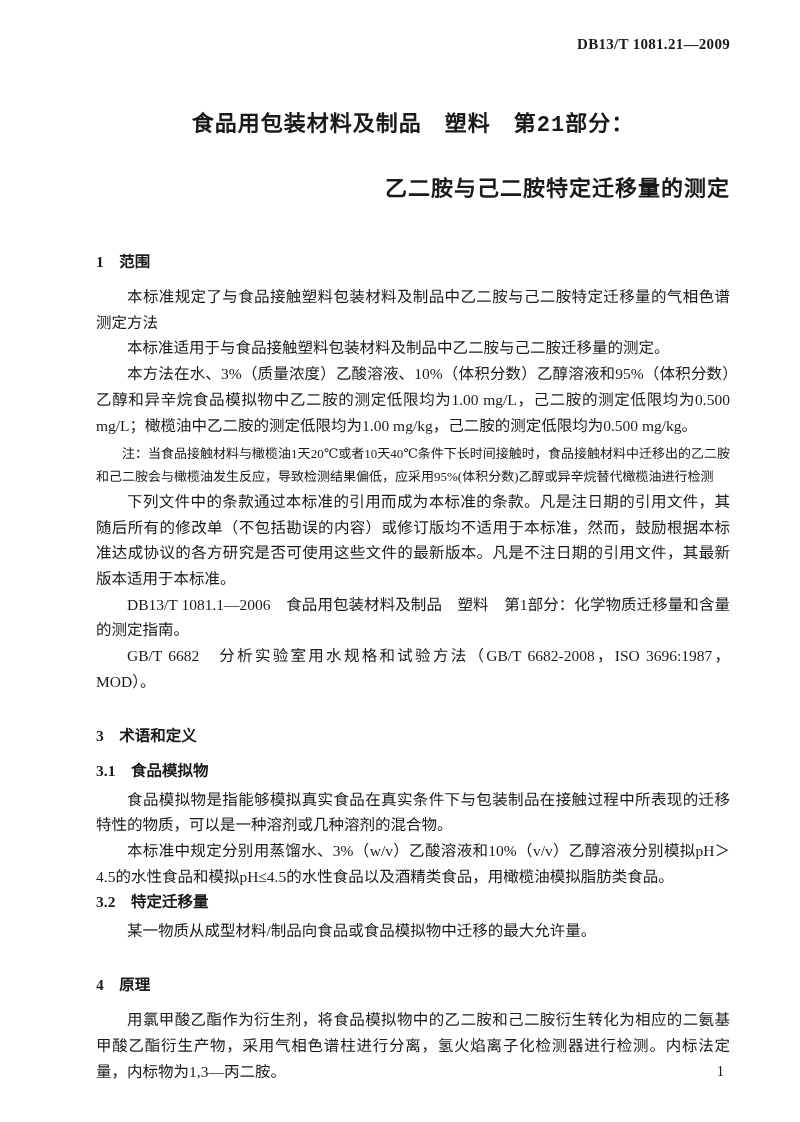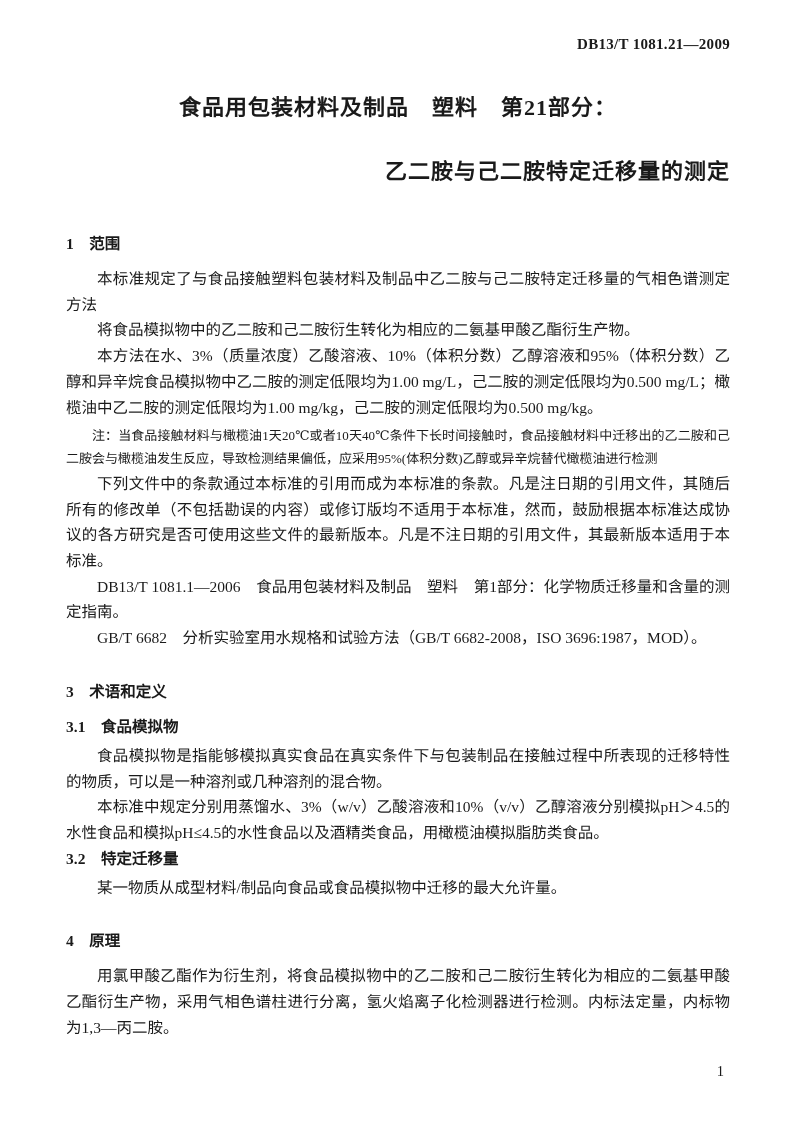--- a/index.html
+++ b/index.html
@@ -8,30 +8,30 @@
     width: 800px;
     height: 1122px;
     margin: 0 auto;
     font-family: "Liberation Serif", "DejaVu Serif", serif;
     color: #1a1a1a;
   }
   .page {
     position: relative;
     width: 800px;
     height: 1122px;
-    padding: 36px 70px 0 66px;
+    padding: 36px 70px 0 96px;
     overflow: hidden;
   }
   .doc-number {
     text-align: right;
     font-weight: bold;
     font-size: 15px;
     letter-spacing: 0.3px;
   }
-  .title-block { margin-top: 36px; }
+  .title-block { margin-top: 52px; font-family: Liberation Mono, monospace; }
   .title-line {
     text-align: center;
     font-weight: bold;
     font-size: 22px;
     letter-spacing: 1px;
   }
   .title-line + .title-line { margin-top: 32px; text-align: right; }
   .section-heading {
     font-weight: bold;
     font-size: 15.5px;
@@ -71,21 +71,21 @@
 
   <div class="doc-number">DB13/T 1081.21—2009</div>
 
   <div class="title-block">
     <div class="title-line">食品用包装材料及制品　塑料　第21部分：</div>
     <div class="title-line">乙二胺与己二胺特定迁移量的测定</div>
   </div>
 
   <div class="section-heading first-heading">1　范围</div>
   <p class="body-para">本标准规定了与食品接触塑料包装材料及制品中乙二胺与己二胺特定迁移量的气相色谱测定方法</p>
-  <p class="body-para">将食品模拟物中的乙二胺和己二胺衍生转化为相应的二氨基甲酸乙酯衍生产物。</p>
+  <p class="body-para">本标准适用于与食品接触塑料包装材料及制品中乙二胺与己二胺迁移量的测定。</p>
   <p class="body-para">本方法在水、3%（质量浓度）乙酸溶液、10%（体积分数）乙醇溶液和95%（体积分数）乙醇和异辛烷食品模拟物中乙二胺的测定低限均为1.00 mg/L，己二胺的测定低限均为0.500 mg/L；橄榄油中乙二胺的测定低限均为1.00 mg/kg，己二胺的测定低限均为0.500 mg/kg。</p>
   <p class="note-para">注：当食品接触材料与橄榄油1天20℃或者10天40℃条件下长时间接触时，食品接触材料中迁移出的乙二胺和己二胺会与橄榄油发生反应，导致检测结果偏低，应采用95%(体积分数)乙醇或异辛烷替代橄榄油进行检测</p>
 
   <p class="body-para">下列文件中的条款通过本标准的引用而成为本标准的条款。凡是注日期的引用文件，其随后所有的修改单（不包括勘误的内容）或修订版均不适用于本标准，然而，鼓励根据本标准达成协议的各方研究是否可使用这些文件的最新版本。凡是不注日期的引用文件，其最新版本适用于本标准。</p>
   <p class="body-para">DB13/T 1081.1—2006　食品用包装材料及制品　塑料　第1部分：化学物质迁移量和含量的测定指南。</p>
   <p class="body-para">GB/T 6682　分析实验室用水规格和试验方法（GB/T 6682-2008，ISO 3696:1987，MOD）。</p>
 
   <div class="section-heading">3　术语和定义</div>
   <div class="sub-heading">3.1　食品模拟物</div>
   <p class="body-para">食品模拟物是指能够模拟真实食品在真实条件下与包装制品在接触过程中所表现的迁移特性的物质，可以是一种溶剂或几种溶剂的混合物。</p>

